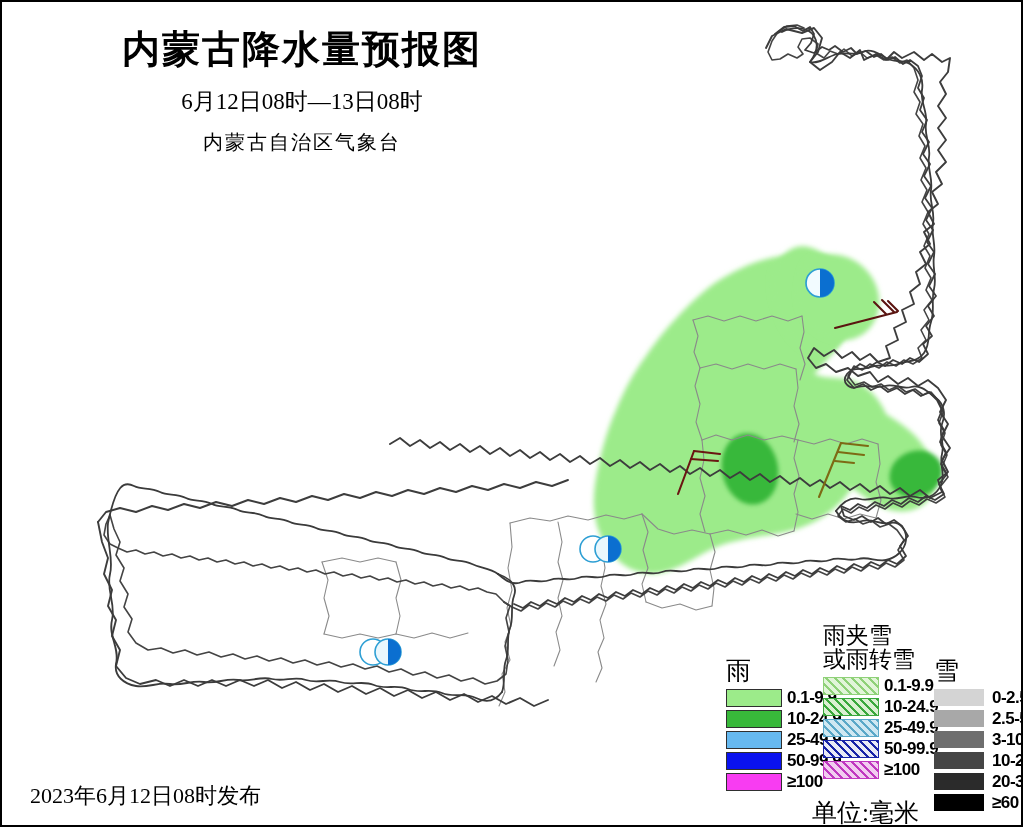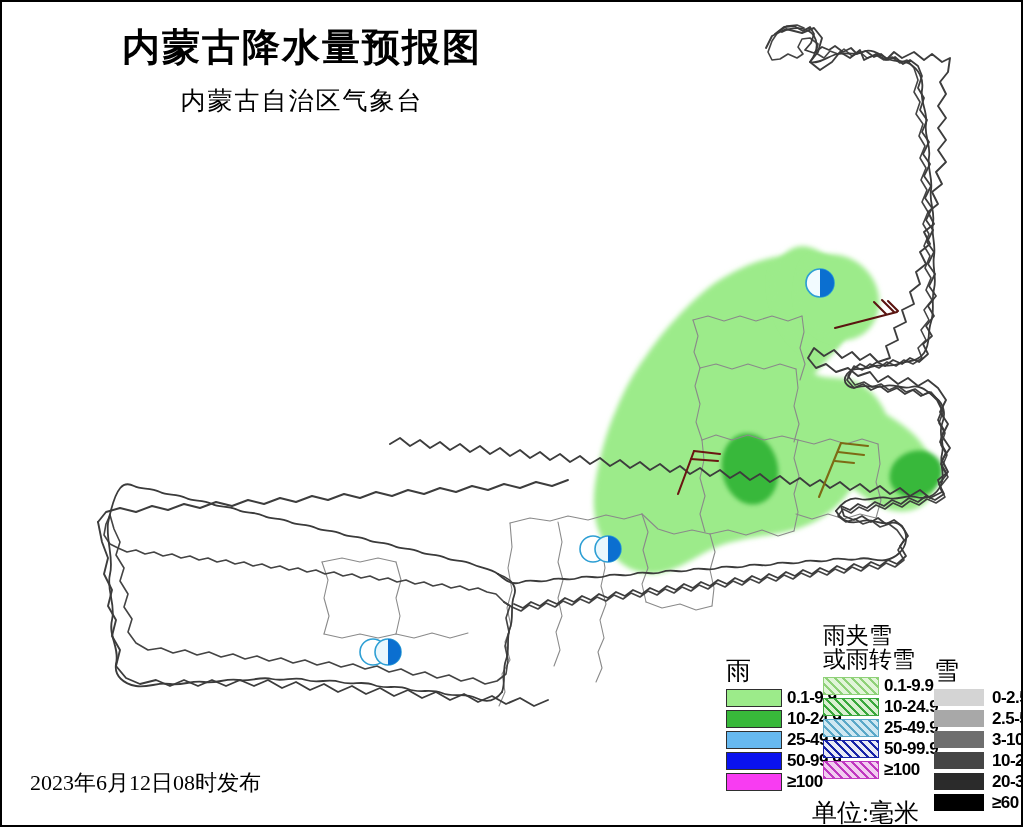--- a/index.html
+++ b/index.html
@@ -29,42 +29,42 @@
     width: 600px;
     text-align: center;
     user-select: none;
   }
   #map-title {
     font-size: 38px;
     font-weight: bold;
     letter-spacing: 2px;
     color: #000000;
     line-height: 1.15;
-    font-family: Liberation Mono, monospace;
+    font-family: Liberation Serif, serif;
   }
   #map-period {
     margin-top: 14px;
     font-size: 23px;
     color: #000000;
     letter-spacing: 0px;
     font-family: "Liberation Serif", "DejaVu Serif", serif;
   }
   #map-issuer {
     margin-top: 12px;
-    font-size: 25px;
+    font-size: 20px;
     color: #000000;
     letter-spacing: 2px;
     font-family: "Liberation Serif", "DejaVu Serif", serif;
   }
 
   
   #issue-stamp {
     position: absolute;
     left: 28px;
-    bottom: 27px;
+    bottom: 14px;
     font-size: 22px;
     color: #000000;
     letter-spacing: 0px;
     font-family: "Liberation Serif", "DejaVu Serif", serif;
     white-space: nowrap;
   }
 
   
   #map-canvas {
     position: absolute;
@@ -528,20 +528,21 @@
         <path d="M817,495 L839,441"></path>
         <path d="M839,441 L866,444"></path>
         <path d="M836,450 L862,453"></path>
         <path d="M833,459 L852,461"></path>
       </g>
     </g>
   </svg>
 
   <div id="title-block">
     <div id="map-title">内蒙古降水量预报图</div>
+    <div id="map-period">6月12日08时—13日08时</div>
     <div id="map-issuer">内蒙古自治区气象台</div>
   </div>
 
   <div id="issue-stamp">2023年6月12日08时发布</div>
 
   <div id="legend">
 
     <div class="legend-col" id="legend-col-rain">
       <div class="legend-heading">雨</div>
       <div class="legend-rows" id="rain-rows">

